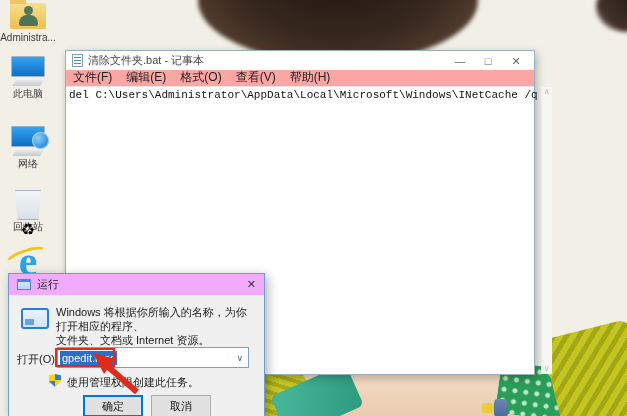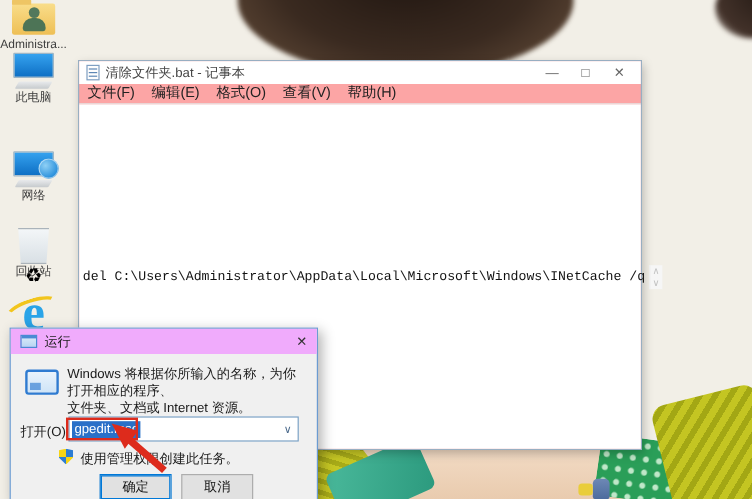--- a/index.html
+++ b/index.html
@@ -61,21 +61,21 @@
   .notepad { position:absolute; left:65px; top:50px; width:470px; height:325px; z-index:2;
              background:#fca5a5; border:1px solid #98aec2; box-shadow:2px 3px 8px rgba(0,0,0,.25);
              display:flex; flex-direction:column; }
   .np-title { height:19px; display:flex; align-items:center; background:#fff; padding:0 4px; flex:0 0 auto; }
   .np-ico { width:11px; height:13px; background:#fdfdfd; border:1px solid #7f9fc2; margin:0 5px 0 2px; position:relative; }
   .np-ico:before { content:""; position:absolute; left:1px; top:2px; width:7px; height:1px; background:#5d87b5; box-shadow:0 3px 0 #5d87b5, 0 6px 0 #5d87b5; }
   .np-title .t { font-size:11px; color:#444; flex:1 1 auto; white-space:nowrap; overflow:hidden; }
   .np-ctl { width:28px; text-align:center; font-size:11px; color:#666; line-height:18px; }
   .np-menu { height:17px; display:flex; gap:14px; align-items:flex-end; padding:0 7px;
              font-size:12px; color:#222; border-bottom:1px solid #e4e4e4; flex:0 0 auto; }
-  .np-body { flex:1 1 auto; display:flex; background:#fff; min-height:0;align-items:center; }
+  .np-body { flex:1 1 auto; display:flex; background:#fff; min-height:0; }
   .np-text { flex:1 1 auto; padding:2px 3px; font-family:"Liberation Mono","DejaVu Sans Mono",monospace;
              font-size:11px; color:#111; white-space:pre; }
   .np-scroll { flex:0 0 11px; background:#f6f6f6; border-left:1px solid #ededed;
                display:flex; flex-direction:column; justify-content:space-between; align-items:center; }
   .np-scroll span { font-size:8px; color:#c2c2c2; line-height:10px; }
 
   
   .run { position:absolute; left:8px; top:273px; width:257px; height:145px; z-index:3;
          background:#f0f0f0; border:1px solid #6b9bd2; box-shadow:3px 3px 10px rgba(0,0,0,.3); }
   .run-title { height:21px; background:#f0abfc; display:flex; align-items:center; padding:0 8px; }
@@ -123,21 +123,21 @@
 
   <div class="icons">
     <div class="dicon" style="left:0;top:3px;">
       <div class="g" style="width:36px;height:28px;">
         <div class="folder"></div>
           <div class="person-head"></div>
           <div class="person-body"></div>
       </div>
       <span class="lbl">Administra...</span>
     </div>
-    <div class="dicon" style="left:0;top:44px;text-align:center;">
+    <div class="dicon" style="left:0;top:56px;text-align:center;">
       <div class="g" style="width:34px;height:31px;">
         <div class="monitor"></div>
       </div>
       <span class="lbl">此电脑</span>
     </div>
     <div class="dicon" style="left:0;top:126px;">
       <div class="g" style="width:34px;height:31px;">
         <div class="monitor"></div>
           <div class="globe"></div>
       </div>

